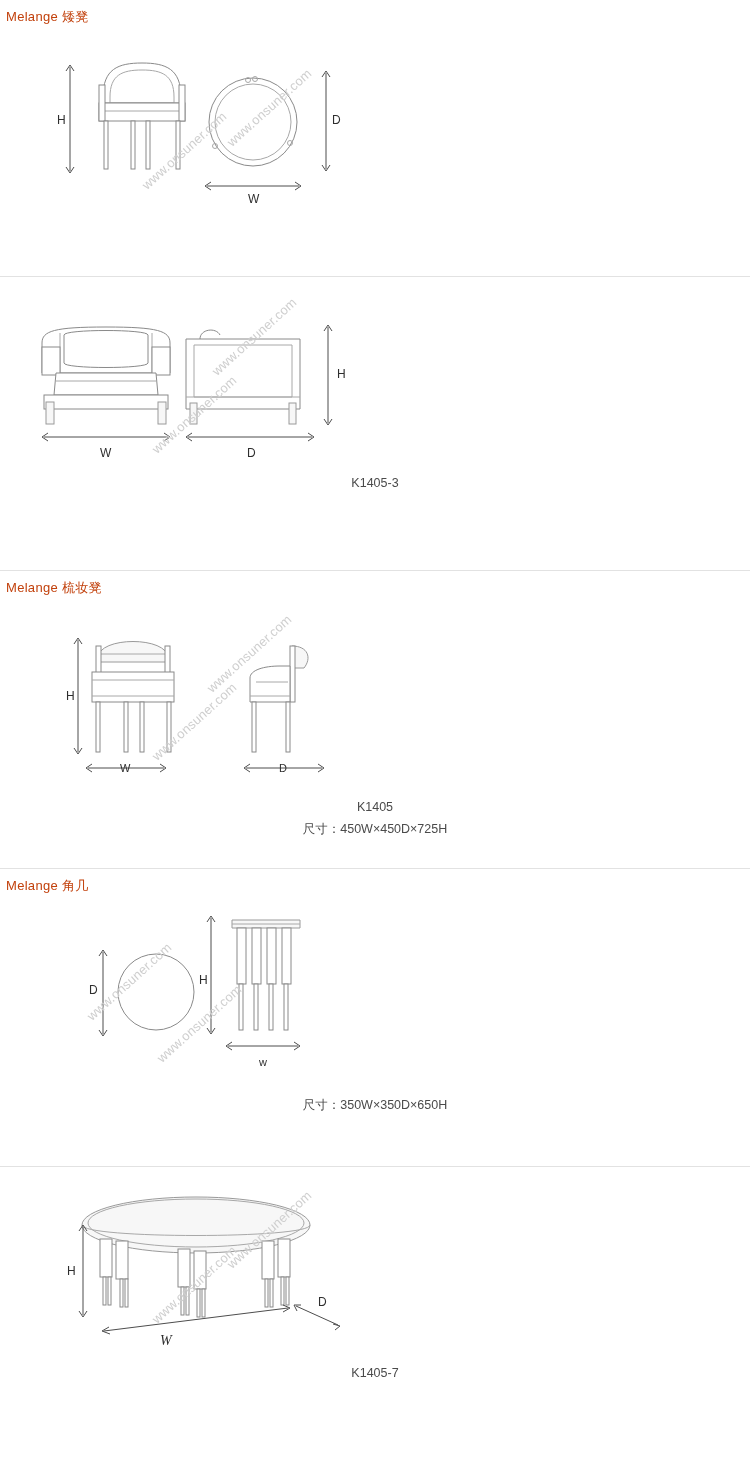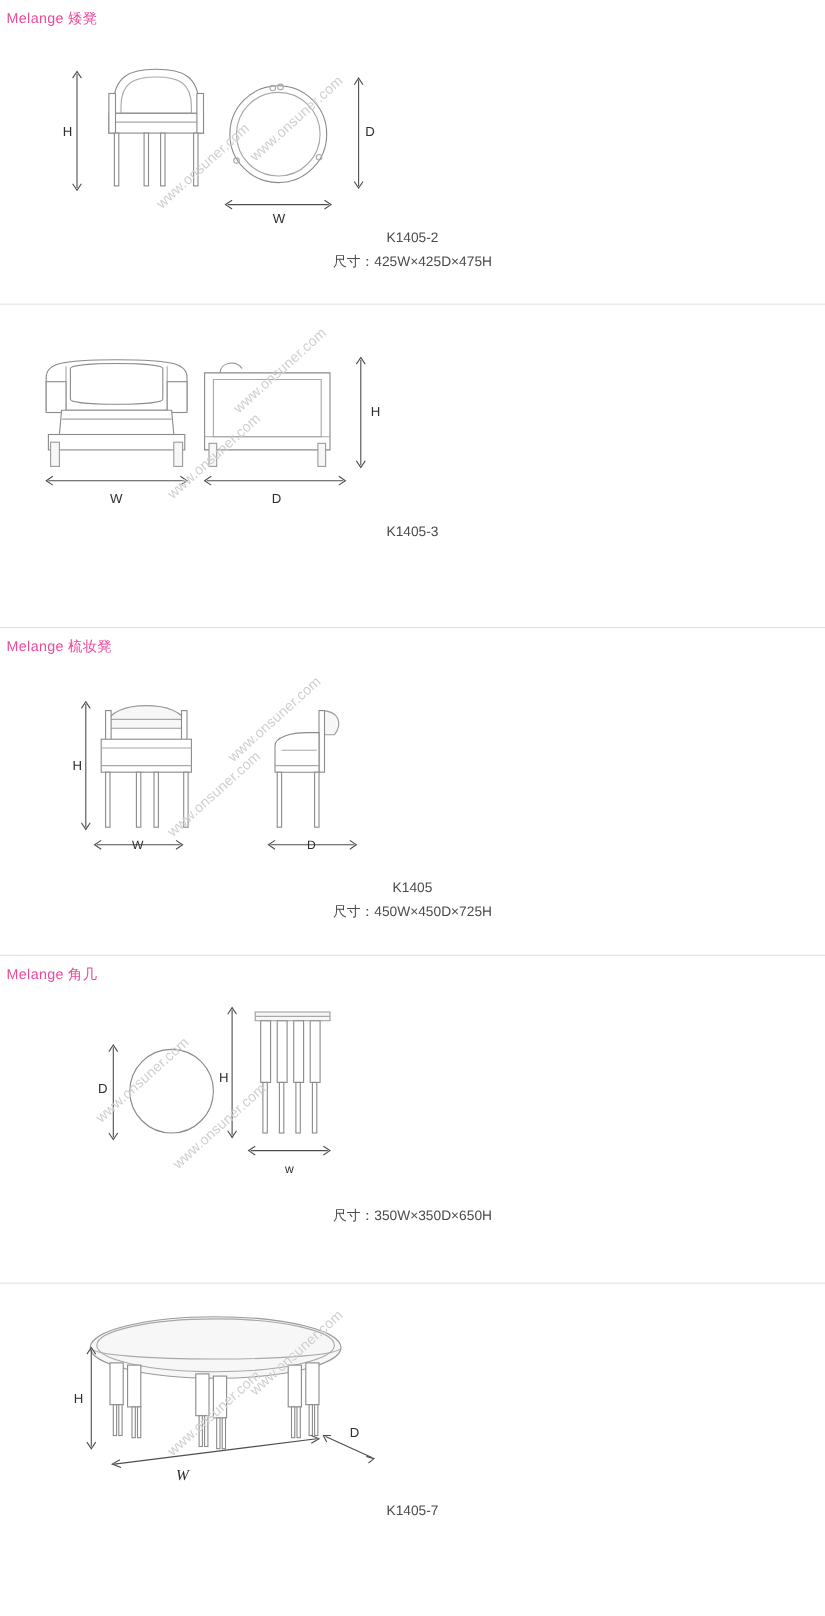--- a/index.html
+++ b/index.html
@@ -19,21 +19,21 @@
     position: relative;
     width: 750px;
     border-bottom: 1px solid #e2e2e2;
     padding: 0;
     overflow: hidden;
   }
   .product-block:last-child { border-bottom: none; }
 
   .block-title {
     font-size: 13px;
-    color: #ec4899;
+    color: #c2410c;
     letter-spacing: .3px;
     padding: 9px 4px 0 6px;
     font-weight: normal;
     line-height: 16px;
   }
 
   .drawing-area {
     position: relative;
     width: 750px;
   }
@@ -120,24 +120,20 @@
         <text class="dimtxt" x="332" y="99">D</text>
 
         <g class="dimline">
           <path d="M207 161 L299 161"></path>
           <path d="M211 157 L205 161 L211 165"></path>
           <path d="M295 157 L301 161 L295 165"></path>
         </g>
         <text class="dimtxt" x="248" y="178">W</text>
       </svg>
     </div>
-    <div class="cap-wrap">
-      <div class="caption code">K1405-2</div>
-      <div class="caption dim">尺寸：425W×425D×475H</div>
-    </div>
   </section>
 
   <section class="product-block" style="height:294px;">
     <div class="drawing-area" style="height:195px;">
       <span class="watermark" style="left:140px; top:130px;">www.onsuner.com</span>
       <span class="watermark" style="left:200px; top:52px;">www.onsuner.com</span>
       <svg width="750" height="195" viewBox="0 0 750 195">
 
         <g>
 

